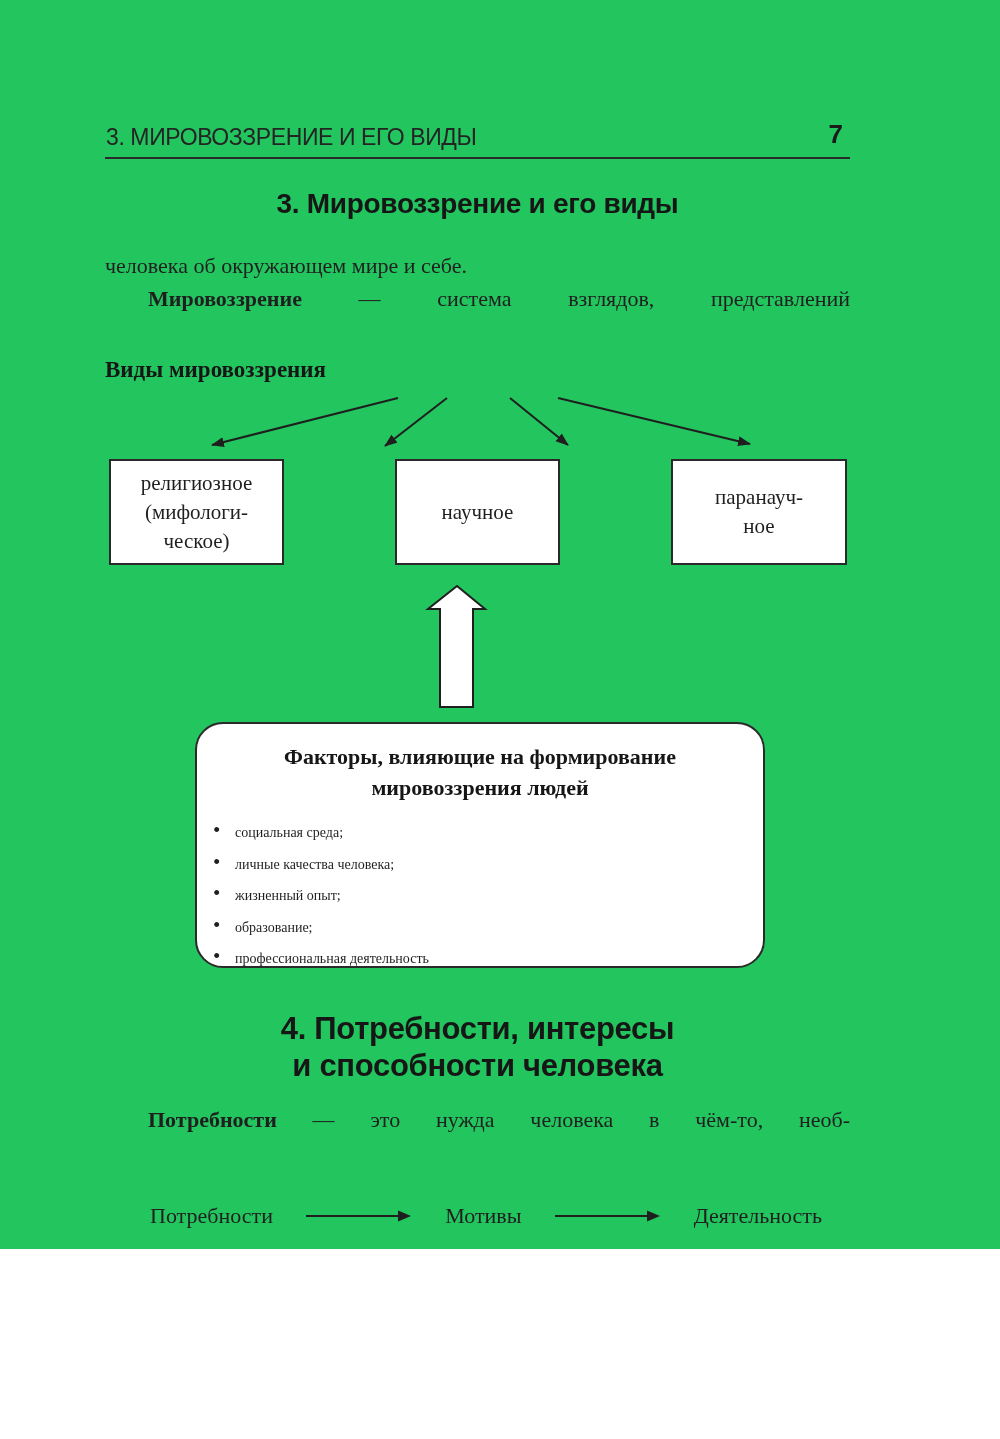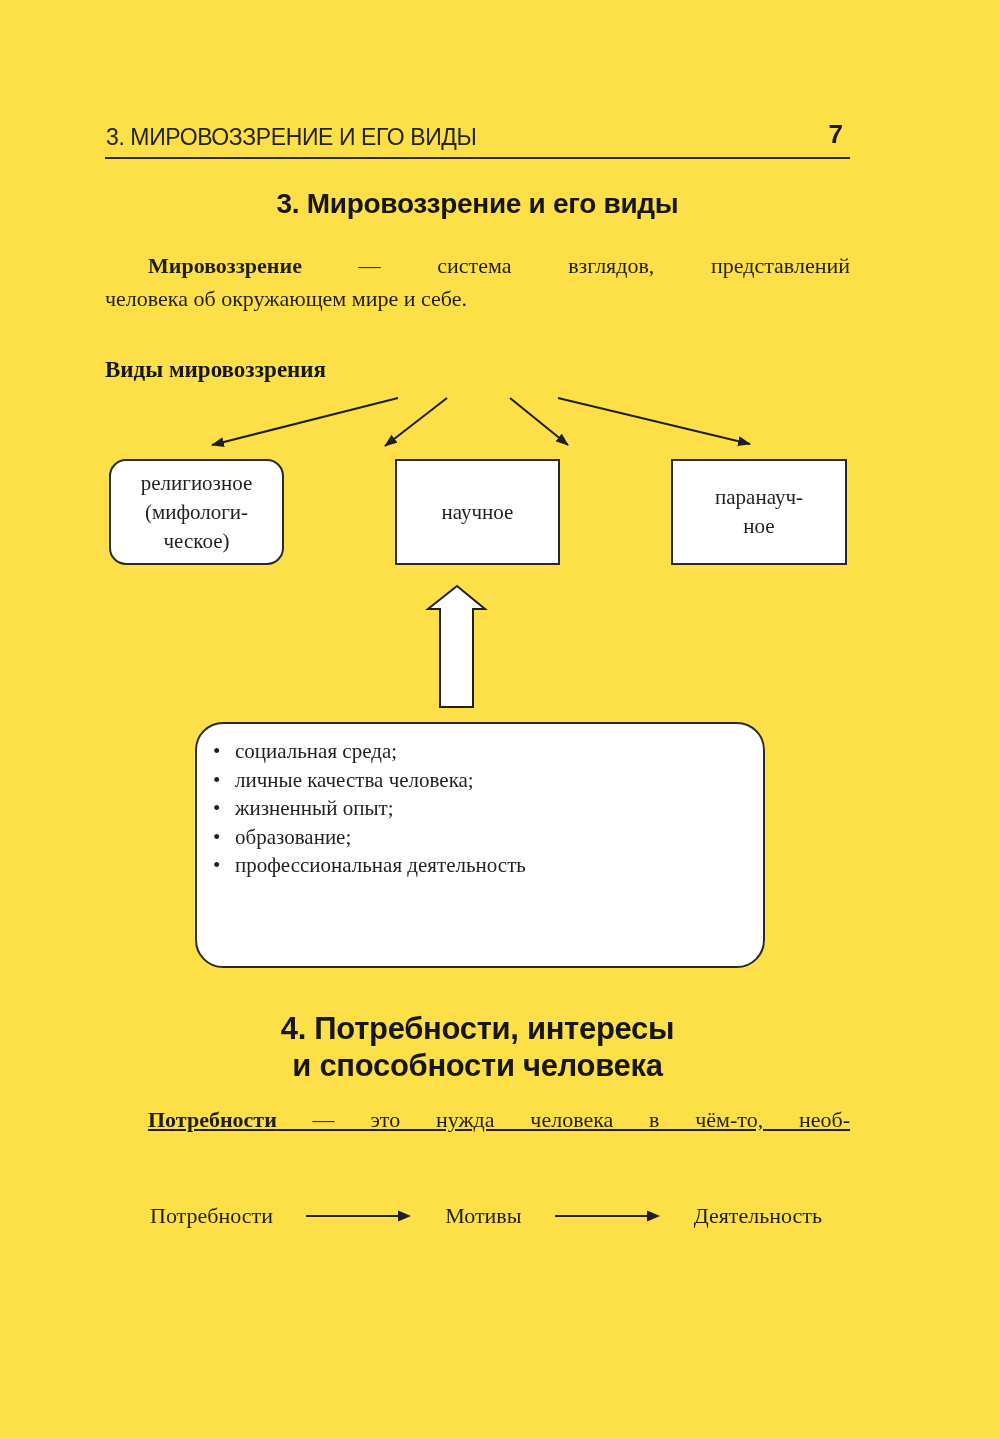--- a/index.html
+++ b/index.html
@@ -1,19 +1,19 @@
 <!DOCTYPE html>
 <html lang="ru"><head>
 <meta charset="utf-8">
 <style>
   html,body{margin:0;padding:0;background:#ffffff;}
   .page{
     position:relative;
-    width:1000px;height:1439px;
-    background:#fde047;
+    width:1000px;height:1249px;
+    background:#22c55e;
     color:#1f1f1f;
     font-family:"Liberation Serif", serif;
     overflow:hidden;
   }
   .pre{white-space:pre-line;}
 
   
   .running-head{
     position:absolute;left:106px;top:124px;
     font-family:"Liberation Sans", sans-serif;
@@ -62,21 +62,21 @@
   .type-box{
     box-sizing:border-box;
     border:2px solid #2a2a2a;
     height:106px;
     display:flex;align-items:center;justify-content:center;
     text-align:center;
     font-size:21px;line-height:29px;
     background:#ffffff;
   }
   .type-box.b1{width:162px;}
-  .type-box.b2{width:175px;border-radius:17px;}
+  .type-box.b2{width:175px;}
   .type-box.b3{width:165px;}
   .type-box.b4{width:176px;}
 
   
   .block-arrow{position:absolute;left:420px;top:584px;}
 
   
   .factors-box{
     position:absolute;left:195px;top:722px;width:570px;height:246px;
     box-sizing:border-box;
@@ -84,36 +84,36 @@
     background:#ffffff;
   }
   .factors-title{
     margin-top:17px;
     text-align:center;
     font-weight:bold;font-size:22px;line-height:31px;color:#161616;
   }
   .factors-list{
     list-style:none;
     margin:13px 0 0 0;padding:0 0 0 16px;
-    font-size:21px;line-height:28.6px;
+    font-size:14px;line-height:28.6px;
   }
   .factors-list li::before{
     content:"\2022";
     display:inline-block;
     width:22px;
     font-size:21px;
   }
 
   
   .needs-title{
     top:1010px;text-align:center;
     font-family:"Liberation Sans", sans-serif;
     font-weight:bold;font-size:31px;line-height:37px;letter-spacing:-0.3px;color:#161616;
   }
-  .needs-def{top:1103px;font-size:22px;line-height:33px;text-decoration:underline;}
+  .needs-def{top:1103px;font-size:22px;line-height:33px;}
 
   
   .flow-row{
     position:absolute;left:150px;top:1197px;width:672px;height:38px;
     display:flex;align-items:center;justify-content:space-between;
     font-size:22px;
   }
   .flow-label{white-space:nowrap;}
 </style>
 </head>
@@ -121,22 +121,22 @@
 
 <div class="page">
 
   <div class="running-head">3. МИРОВОЗЗРЕНИЕ И ЕГО ВИДЫ</div>
   <div class="page-number">7</div>
   <div class="head-rule"></div>
 
   <div class="content chapter-title" style="top: 188px;">3. Мировоззрение и его виды</div>
 
   <div class="content definition" style="top: 249px;">
+    <div class="def-line">человека об окружающем мире и себе.</div>
     <div class="def-line def-line-first"><span class="term">Мировоззрение</span><span> — система взглядов, представлений</span></div>
-    <div class="def-line">человека об окружающем мире и себе.</div>
   </div>
 
   <div class="content diagram-heading" style="top: 357px;">Виды мировоззрения</div>
 
   <svg class="fan-arrows" width="770" height="72" viewBox="0 0 770 72">
     <defs>
       <marker id="ah" markerUnits="userSpaceOnUse" markerWidth="14" markerHeight="12" refX="12" refY="5" orient="auto">
         <path d="M0,0 L13,5 L0,10 z" fill="#1f1f1f"></path>
       </marker>
     </defs>
@@ -153,20 +153,22 @@
     <div class="type-box b3 pre">научное</div>
     <div class="type-box b4 pre">паранауч-
 ное</div>
   </div>
 
   <svg class="block-arrow" width="75" height="126" viewBox="0 0 75 126">
     <polygon points="37,2 65,25 53,25 53,123 20,123 20,25 8,25" fill="#ffffff" stroke="#1f1f1f" stroke-width="2" stroke-linejoin="miter"></polygon>
   </svg>
 
   <div class="factors-box">
+    <div class="factors-title pre">Факторы, влияющие на формирование
+мировоззрения людей</div>
     <ul class="factors-list">
       <li>социальная среда;</li>
       <li>личные качества человека;</li>
       <li>жизненный опыт;</li>
       <li>образование;</li>
       <li>профессиональная деятельность</li>
     </ul>
   </div>
 
   <div class="content needs-title pre" style="top: 1010px;">4. Потребности, интересы

